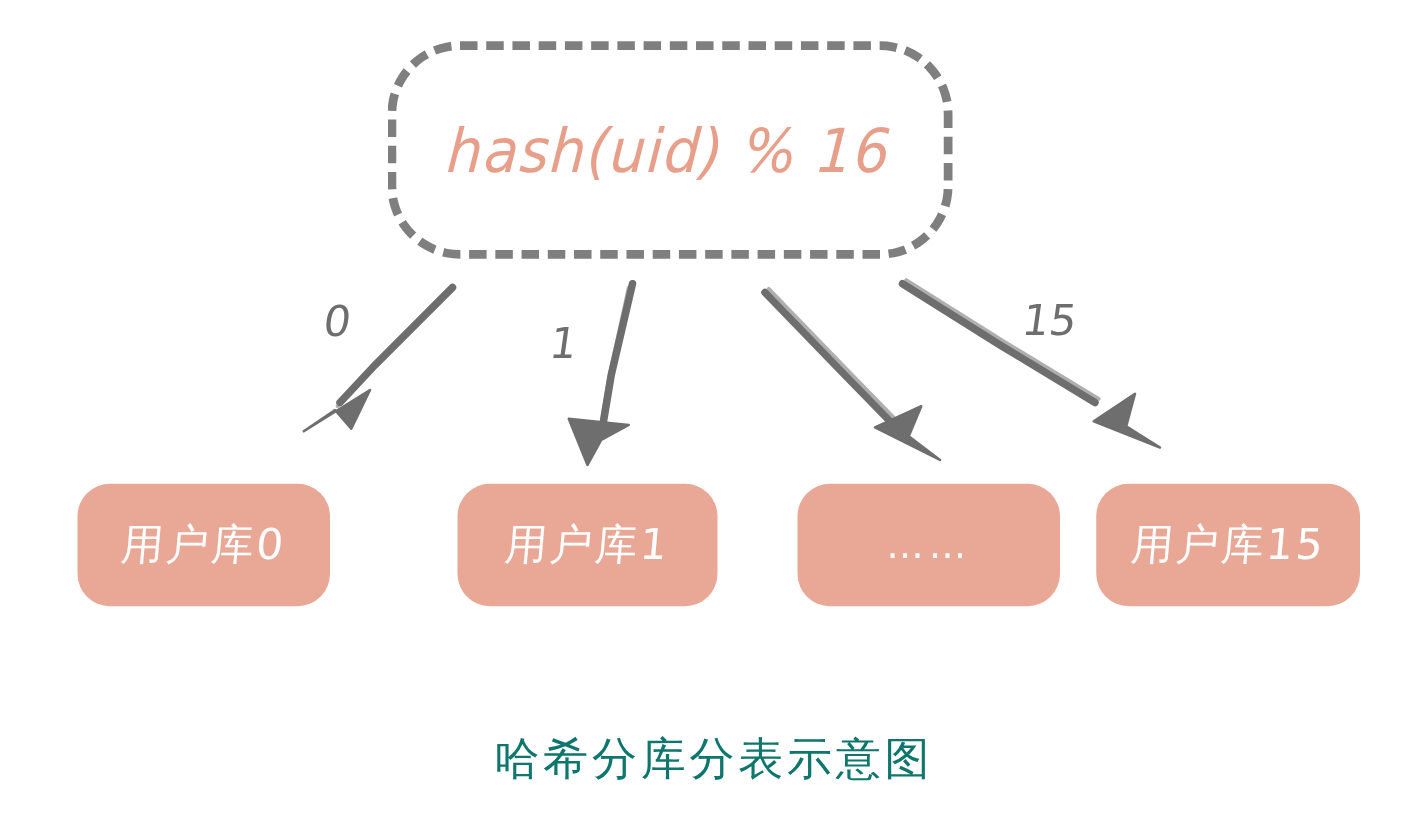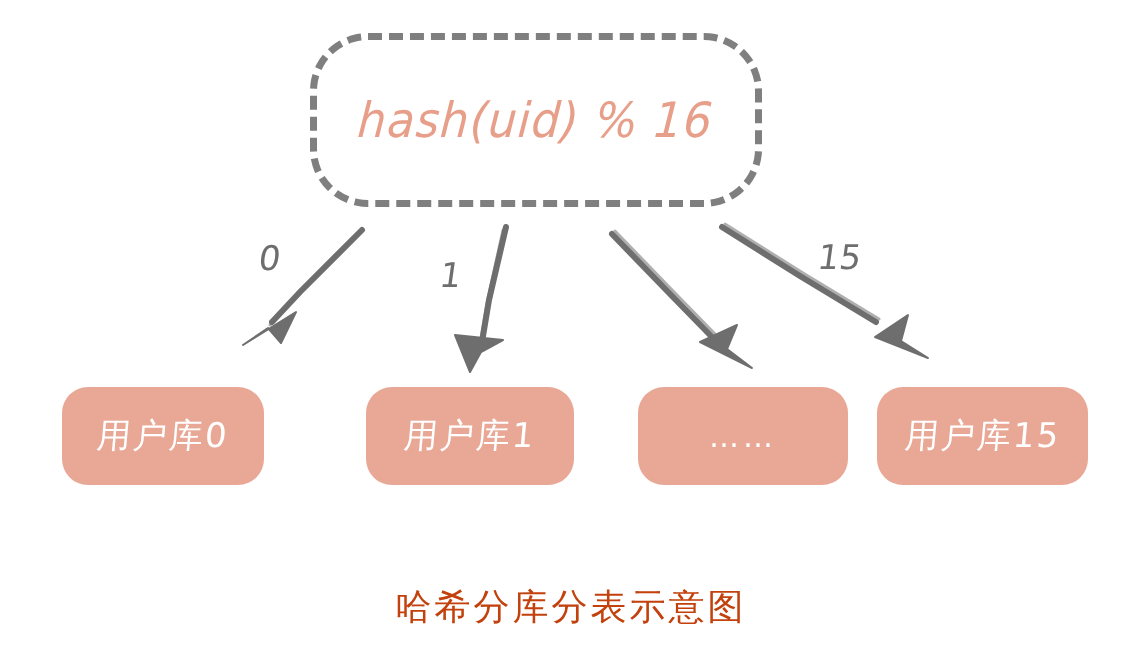--- a/index.html
+++ b/index.html
@@ -94,21 +94,21 @@
   
   .caption {
     position: absolute;
     left: 0;
     top: 583px;
     width: 1142px;
     text-align: center;
     font-family: "DejaVu Sans", sans-serif;
     font-size: 36px;
     letter-spacing: 3px;
-    color: #c2410c;
+    color: #0f766e;
   }
 </style>
 </head>
 <body>
 
 <div id="stage">
 
   <div class="hash-box">
     <span class="hash-text">hash(uid) % 16</span>
   </div>

